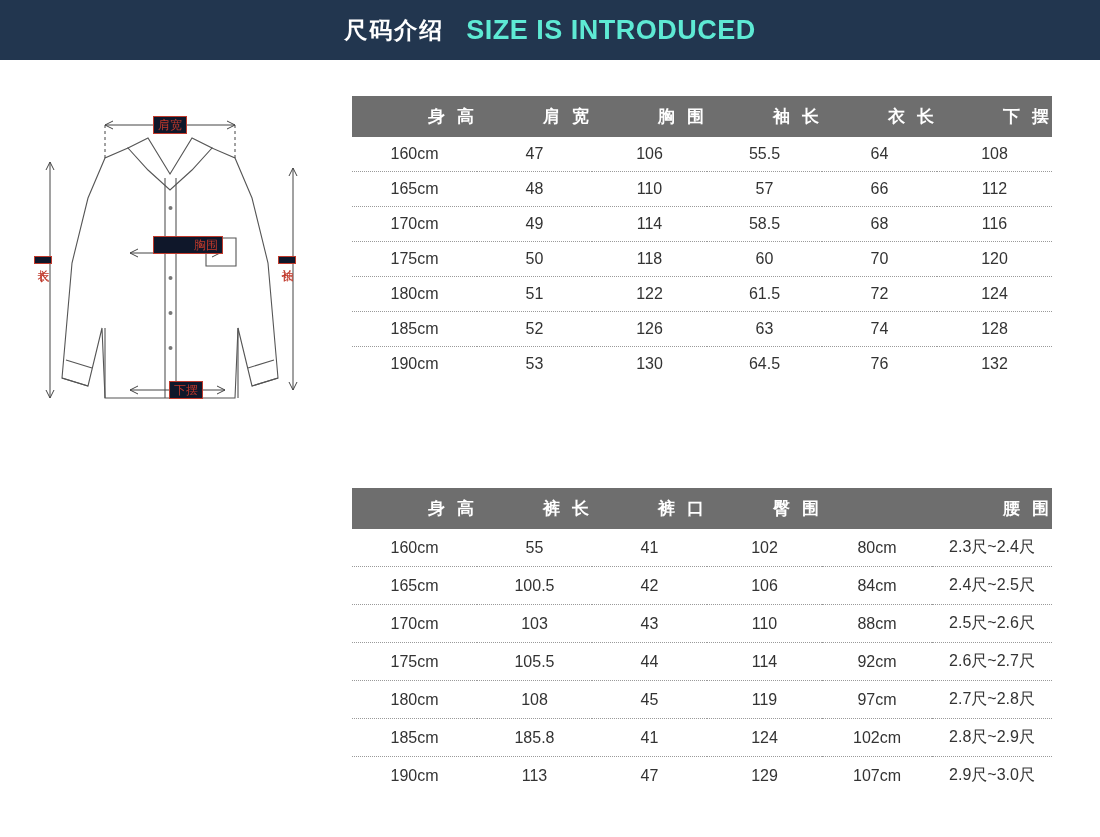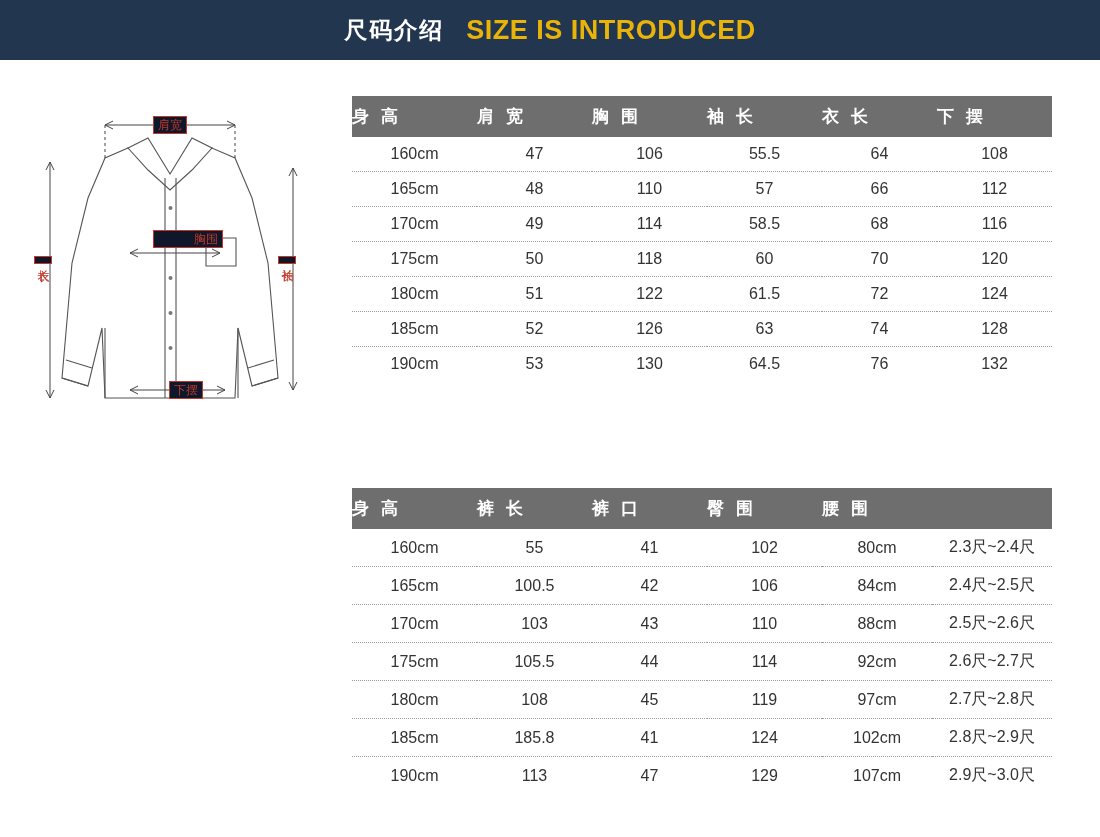--- a/index.html
+++ b/index.html
@@ -29,21 +29,21 @@
     gap: 22px;
   }
   .header .cn {
     color: #ffffff;
     font-size: 23px;
     font-weight: bold;
     letter-spacing: 2px;
     font-family: "DejaVu Sans", sans-serif;
   }
   .header .en {
-    color: #eab308;
+    color: #5eead4;
     font-size: 27px;
     font-weight: bold;
     letter-spacing: 0.5px;
     font-family: "Liberation Sans", sans-serif;
     text-align: center;
   }
 
   
   .section {
     position: absolute;
@@ -71,21 +71,21 @@
     border-collapse: collapse;
     width: 700px;
     table-layout: fixed;
   }
   thead th {
     background: #6e6e6e;
     color: #ffffff;
     font-size: 17px;
     font-weight: bold;
     padding: 9px 0;
-    text-align: left;
+    text-align: right;
     letter-spacing: 3px;
     font-family: "DejaVu Sans", sans-serif;
   }
   tbody td {
     text-align: center;
     font-size: 16px;
     color: #333;
     padding: 8px 0;
     border-bottom: 1px dotted #9a9a9a;
     font-family: "Liberation Sans", sans-serif;
@@ -166,21 +166,21 @@
 
           <path d="M40 84 L40 320"></path>
           <path d="M40 84 l-4 8 M40 84 l4 8 M40 320 l-4 -8 M40 320 l4 -8"></path>
 
           <path d="M283 90 L283 312"></path>
           <path d="M283 90 l-4 8 M283 90 l4 8 M283 312 l-4 -8 M283 312 l4 -8"></path>
         </g>
       </svg>
 
       <div class="lbl" style="left:143px; top:38px;">肩宽</div>
-      <div class="lbl" style="left:143px; top:152px;padding-left:40px;">胸围</div>
+      <div class="lbl" style="left:143px; top:158px;padding-left:40px;">胸围</div>
       <div class="lbl" style="left:159px; top:303px;">下摆</div>
       <div class="lbl vert" style="left:24px; top:178px;">衣长</div>
       <div class="lbl vert" style="left:268px; top:178px;">袖长</div>
     </div>
 
     <div class="table-wrap">
       <table>
         <colgroup>
           <col style="width:125px">
             <col style="width:115px">

